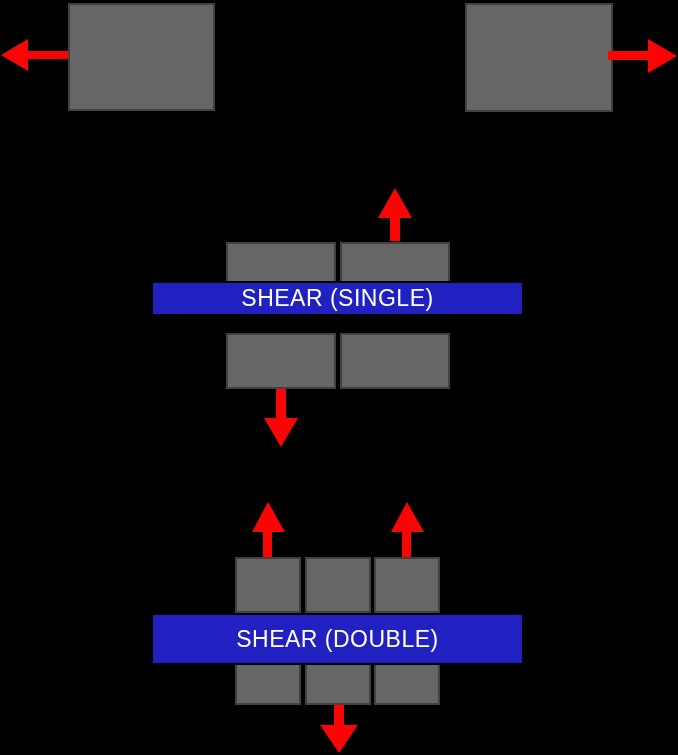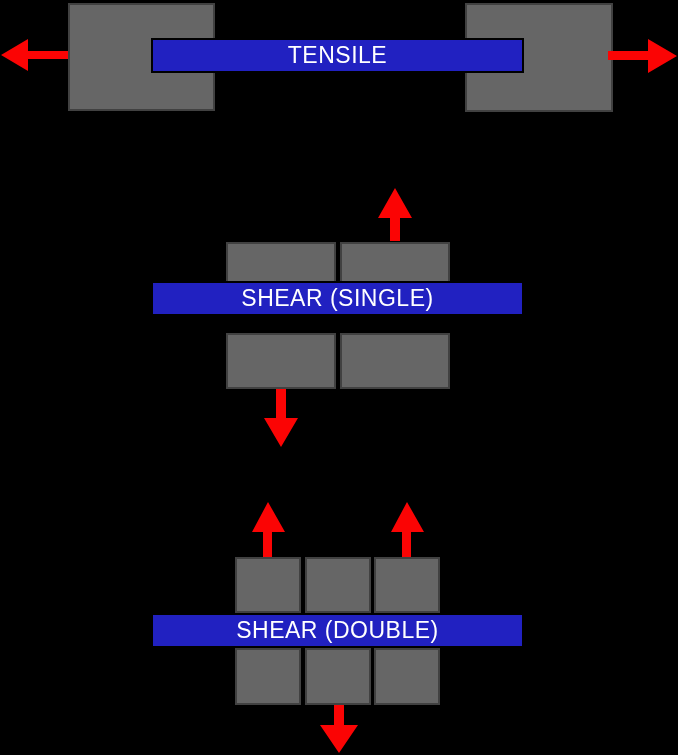--- a/index.html
+++ b/index.html
@@ -52,23 +52,20 @@
   .arrow polygon{fill:var(--arrow-red);}
 </style>
 </head>
 <body>
 
 <div class="canvas">
 
   <div class="plate" style="left:68px;top:3px;width:147px;height:108px"></div>
   <div class="plate" style="left:465px;top:3px;width:148px;height:109px"></div>
 
-  <div class="bar" style="left:151px;top:38px;width:373px;height:35px">
-    <span class="bar-label">TENSILE</span>
-  </div>
 
   <div class="arrow" style="left:0px;top:37px">
     <svg width="70" height="36" viewBox="0 0 70 36">
       <polygon points="68,14 28,14 28,2 1,18 28,34 28,22 68,22"></polygon>
     </svg>
   </div>
   <div class="arrow" style="left:608px;top:38px">
     <svg width="70" height="36" viewBox="0 0 70 36">
       <polygon points="0,13 40,13 40,1 69,18 40,35 40,22 0,22"></polygon>
     </svg>
@@ -106,21 +103,21 @@
     </svg>
   </div>
 
   <div class="plate" style="left:235px;top:557px;width:66px;height:56px"></div>
   <div class="plate" style="left:305px;top:557px;width:66px;height:56px"></div>
   <div class="plate" style="left:374px;top:557px;width:66px;height:56px"></div>
   <div class="plate" style="left:235px;top:648px;width:66px;height:57px"></div>
   <div class="plate" style="left:305px;top:648px;width:66px;height:57px"></div>
   <div class="plate" style="left:374px;top:648px;width:66px;height:57px"></div>
 
-  <div class="bar" style="left:151px;top:613px;width:373px;height:35px">
+  <div class="bar" style="left:151px;top:613px;width:373px;height:52px">
     <span class="bar-label">SHEAR (DOUBLE)</span>
   </div>
 
   <div class="arrow" style="left:319px;top:705px">
     <svg width="40" height="49" viewBox="0 0 40 49">
       <polygon points="15,0 15,20 1,20 20,48 39,20 25,20 25,0"></polygon>
     </svg>
   </div>
 
 </div>

